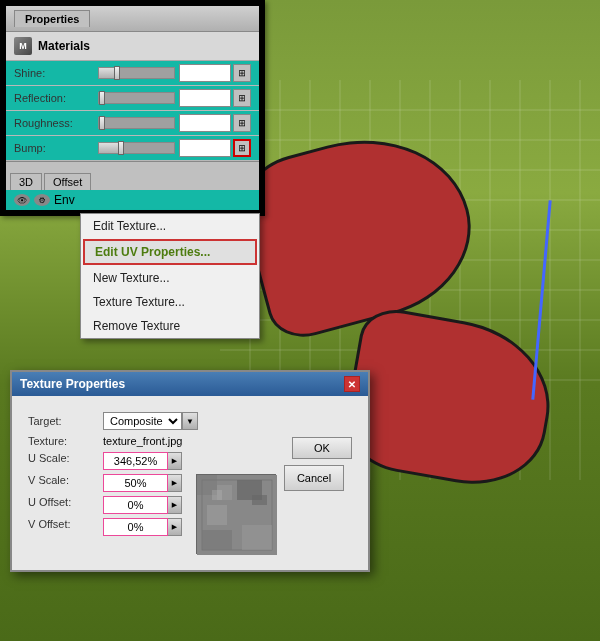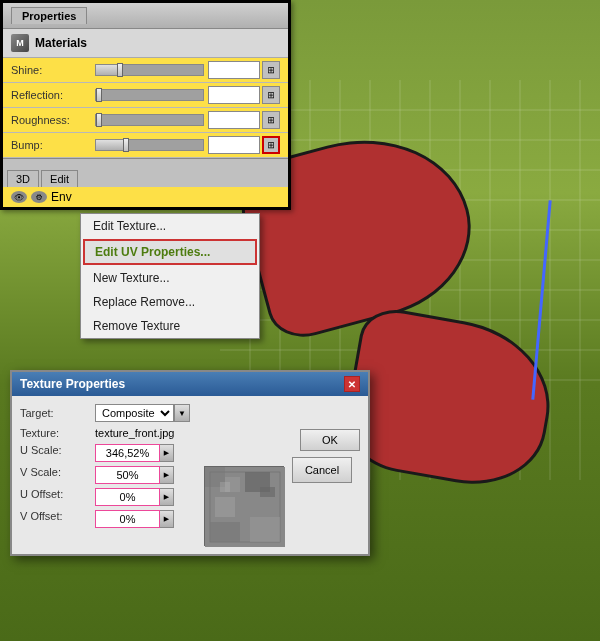--- a/index.html
+++ b/index.html
@@ -56,23 +56,23 @@
       top: 200px; left: 540px;
       width: 3px; height: 200px;
       background: #4466ff;
       transform: rotate(5deg);
     }
 
     
     .properties-panel {
       position: absolute;
       top: 0; left: 0;
-      width: 291px;
-      background: #fde047;
-      border: 3px solid #000000;
+      width: 265px;
+      background: #14b8a6;
+      border: 6px solid #000000;
       box-shadow: 2px 2px 5px rgba(0,0,0,0.4);
     }
 
     .panel-titlebar {
       background: linear-gradient(180deg, #d0d0d0, #b0b0b0);
       padding: 4px 8px;
       font-size: 11px;
       font-weight: bold;
       border-bottom: 1px solid #888;
       display: flex;
@@ -260,21 +260,21 @@
       background: #cc3333;
       border: 1px solid #aa2222;
       color: white;
       display: flex; align-items: center; justify-content: center;
       font-size: 10px;
       font-weight: bold;
       cursor: pointer;
     }
 
     .dialog-body {
-      padding: 8px;
+      padding: 16px;
       display: flex;
       gap: 8px;
     }
 
     .dialog-left {
       flex: 1;
     }
 
     .dialog-row {
       display: flex;
@@ -461,35 +461,35 @@
     <div class="slider-container">
       <div class="slider-fill" style="width:25%"></div>
       <div class="slider-thumb" style="left:25%"></div>
     </div>
     <input class="value-input" type="text" value="25%" style="">
     <div class="copy-btn copy-btn-red">⊞</div>
   </div>
 
   <div class="bottom-tabs">
     <div class="bottom-tab">3D</div>
-    <div class="bottom-tab">Edit</div>
+    <div class="bottom-tab">Offset</div>
   </div>
 
   <div class="env-row">
     <div class="eye-icon">👁</div>
     <div class="eye-icon">⚙</div>
     <span>Env</span>
   </div>
 </div>
 
 <div class="context-menu">
   <div class="menu-item">Edit Texture...</div>
   <div class="menu-item menu-item-highlighted">Edit UV Properties...</div>
   <div class="menu-item">New Texture...</div>
-  <div class="menu-item">Replace Remove...</div>
+  <div class="menu-item">Texture Texture...</div>
   <div class="menu-item">Remove Texture</div>
 </div>
 
 <div class="texture-dialog">
 
   <div class="dialog-titlebar">
     <span>Texture Properties</span>
     <div class="dialog-close-btn">✕</div>
   </div>
 

